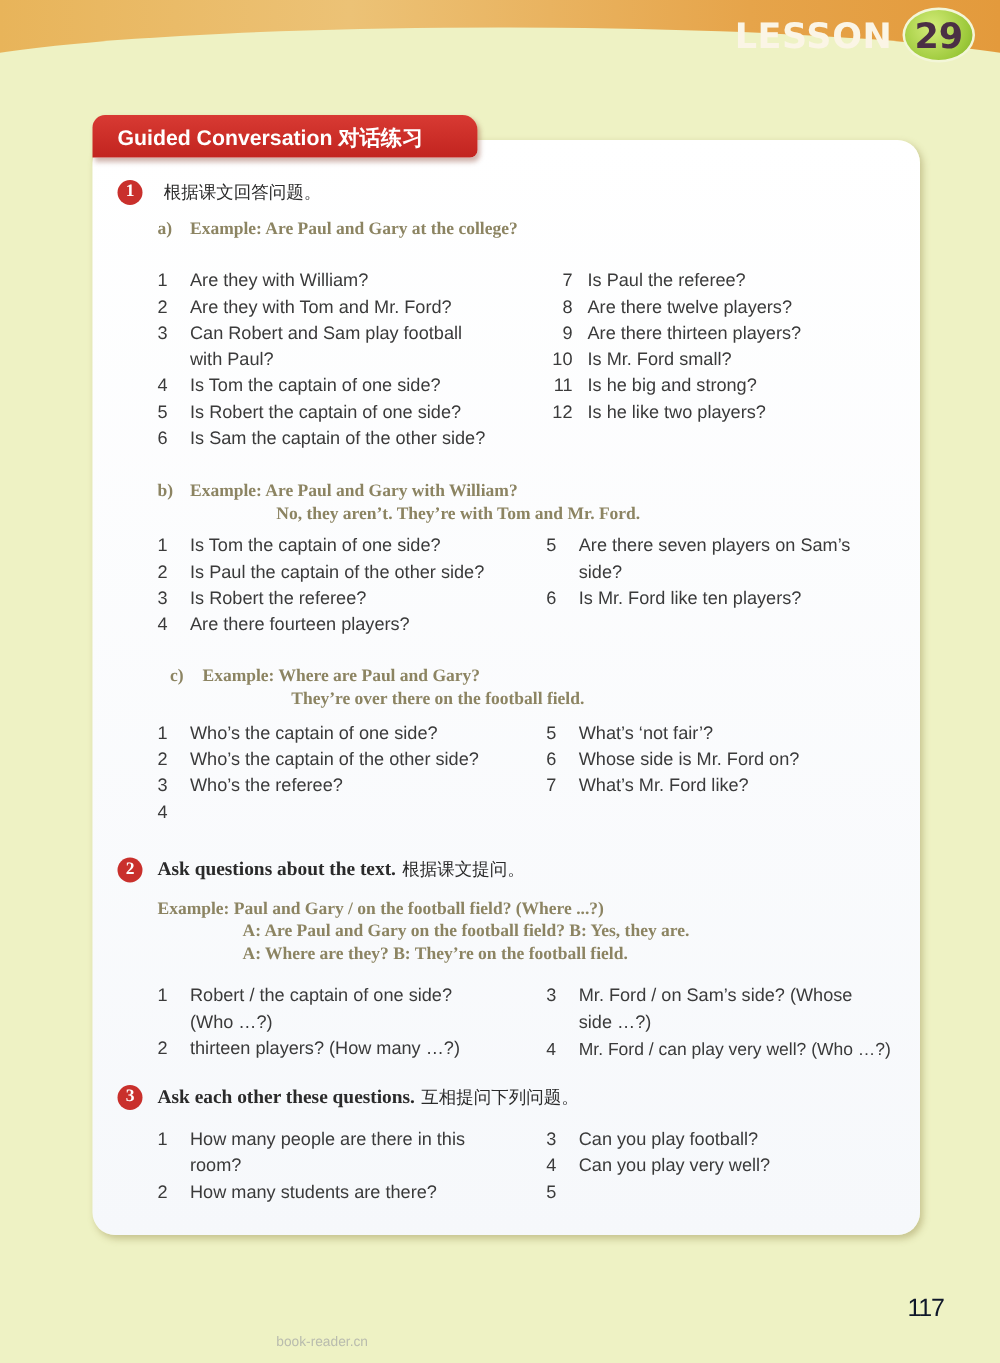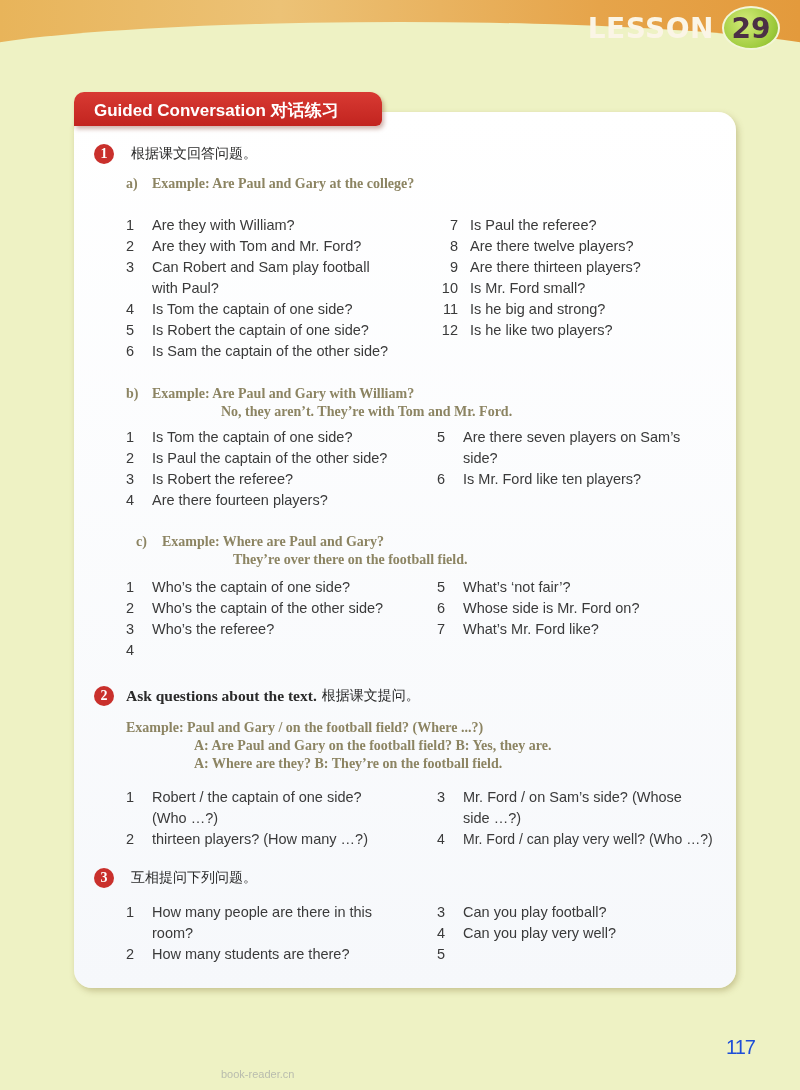--- a/index.html
+++ b/index.html
@@ -69,21 +69,21 @@
     .example .tag { display: inline-block; width: 26px; }
     .example .line2 { display: block; }
     .q {
       position: absolute; font-size: 14.5px; color: #3a3a3a; line-height: 21px;
     }
     .q .n { position: absolute; left: 0; width: 20px; text-align: left; }
     .q .nr { position: absolute; left: -8px; width: 22px; text-align: right; }
     .q .t { display: block; margin-left: 26px; }
     .page-number {
       position: absolute; left: 726px; top: 1036px;
-      font-size: 20px; color: #1d4ed8; letter-spacing: -1px;
+      font-size: 20px; color: #0f172a; letter-spacing: -1px;
     }
     .watermark {
       position: absolute; left: 221px; top: 1068px;
       font-size: 11px; color: #b9bcae;
     }
   </style>
 </head>
 <body>
 
 <div class="top-band"></div>
@@ -259,20 +259,21 @@
     <span class="n"></span>
     <span class="t">side …?)</span>
   </div>
 <div class="q" style="left:437px; top:829px; font-size:14px;">
     <span class="n">4</span>
     <span class="t">Mr. Ford / can play very well? (Who …?)</span>
   </div>
 
 <div class="heading" style="top:868px;">
   <span class="badge">3</span>
+  <span>Ask each other these questions.</span>
   <span class="cn">互相提问下列问题。</span>
 </div>
 
 <div class="q" style="left:126px; top:902px;">
     <span class="n">1</span>
     <span class="t">How many people are there in this</span>
   </div>
 <div class="q" style="left:126px; top:923px;">
     <span class="n"></span>
     <span class="t">room?</span>

